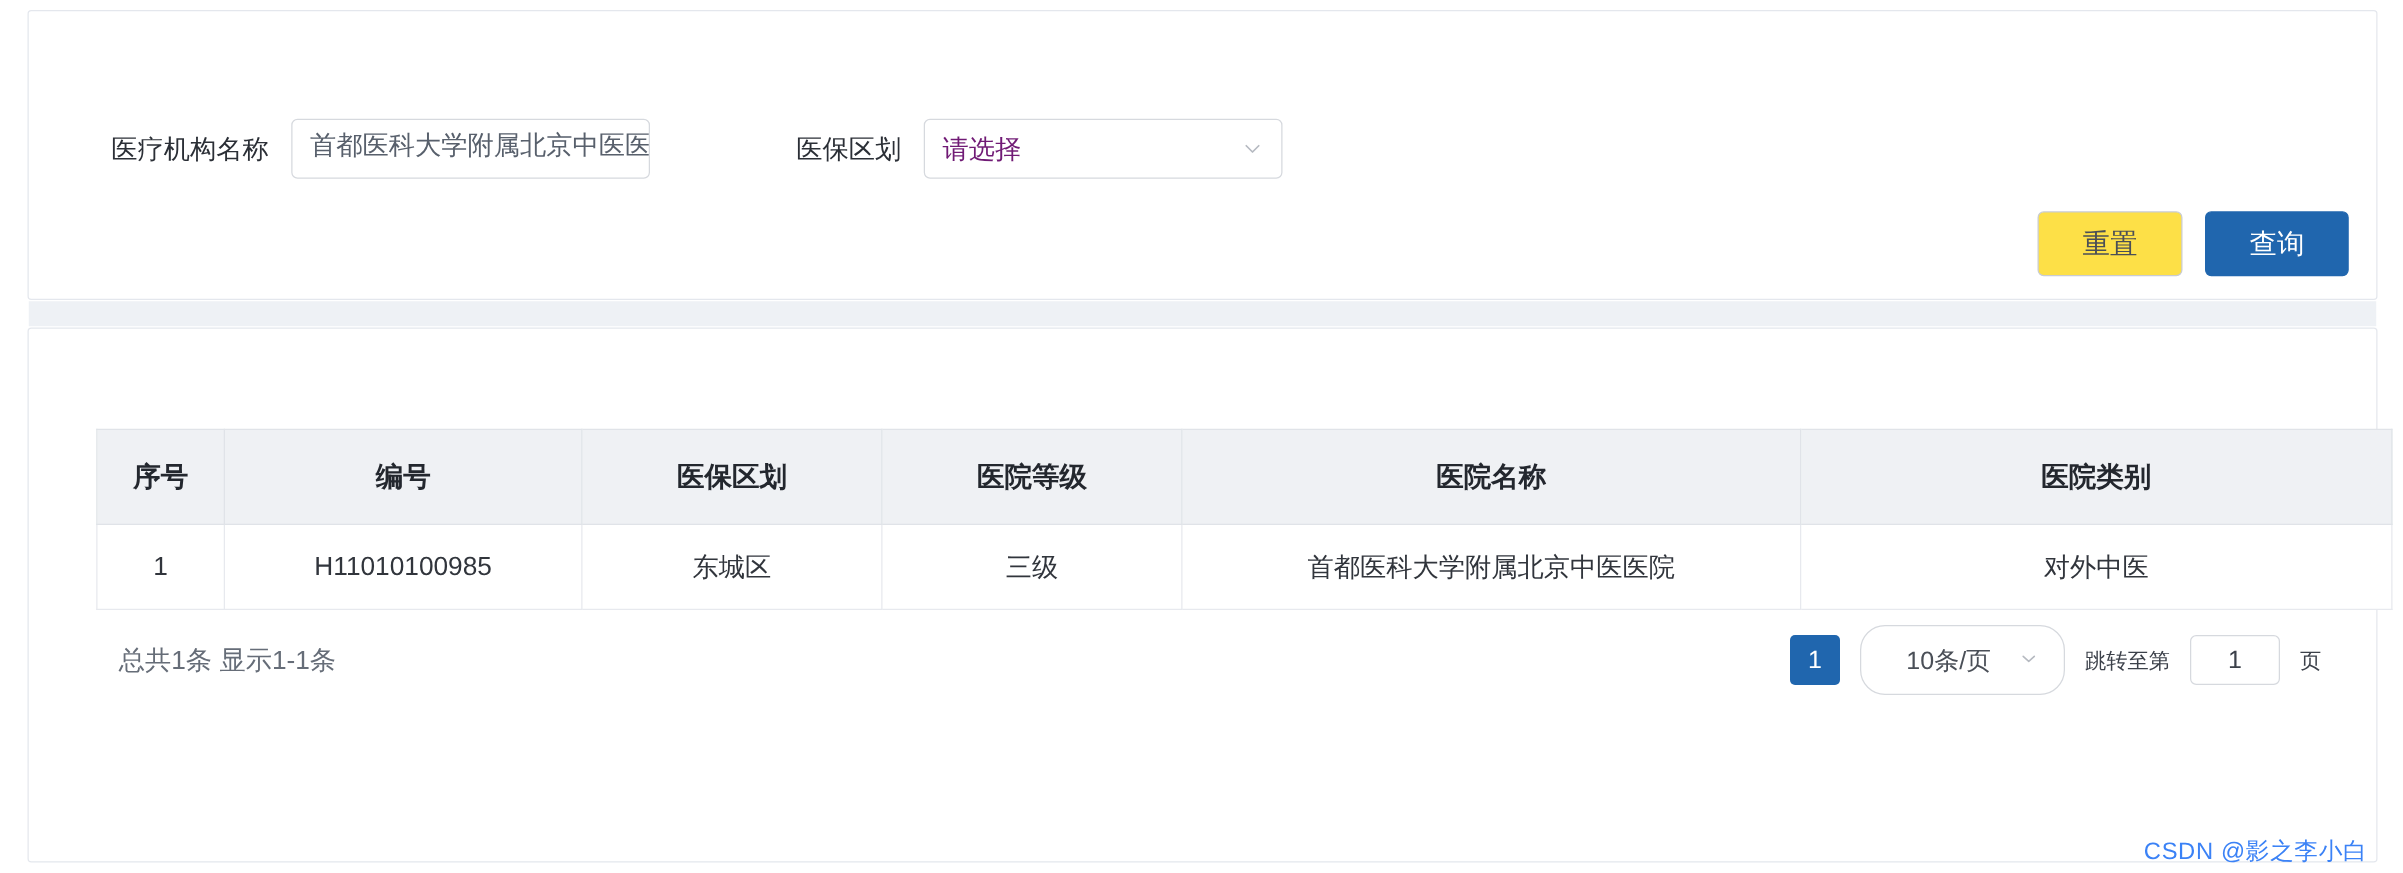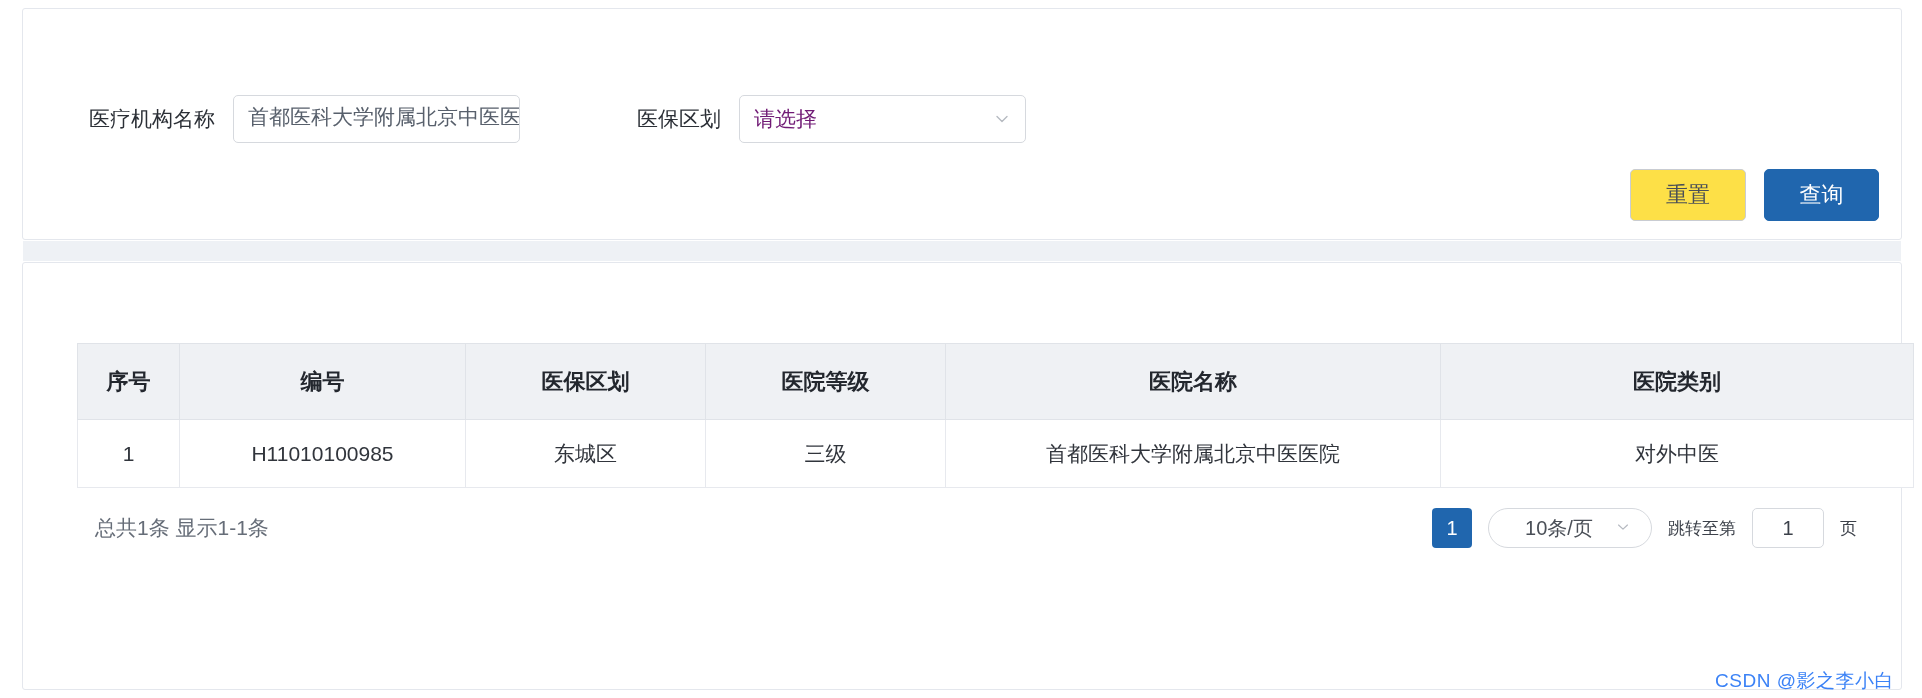--- a/index.html
+++ b/index.html
@@ -210,21 +210,21 @@
     background: #2066ae;
     color: #fff;
     border-radius: 4px;
     font-size: 20px;
     line-height: 40px;
     text-align: center;
     cursor: pointer;
   }
   .size-select {
     position: relative;
-    width: 164px; height: 40px;
+    width: 164px; height: 56px;
     border: 1px solid #d6d9de;
     border-radius: 20px;
     background: #fff;
     display: flex;
     align-items: center;
     justify-content: center;
     cursor: pointer;
   }
   .size-select .val {
     font-size: 20px;

